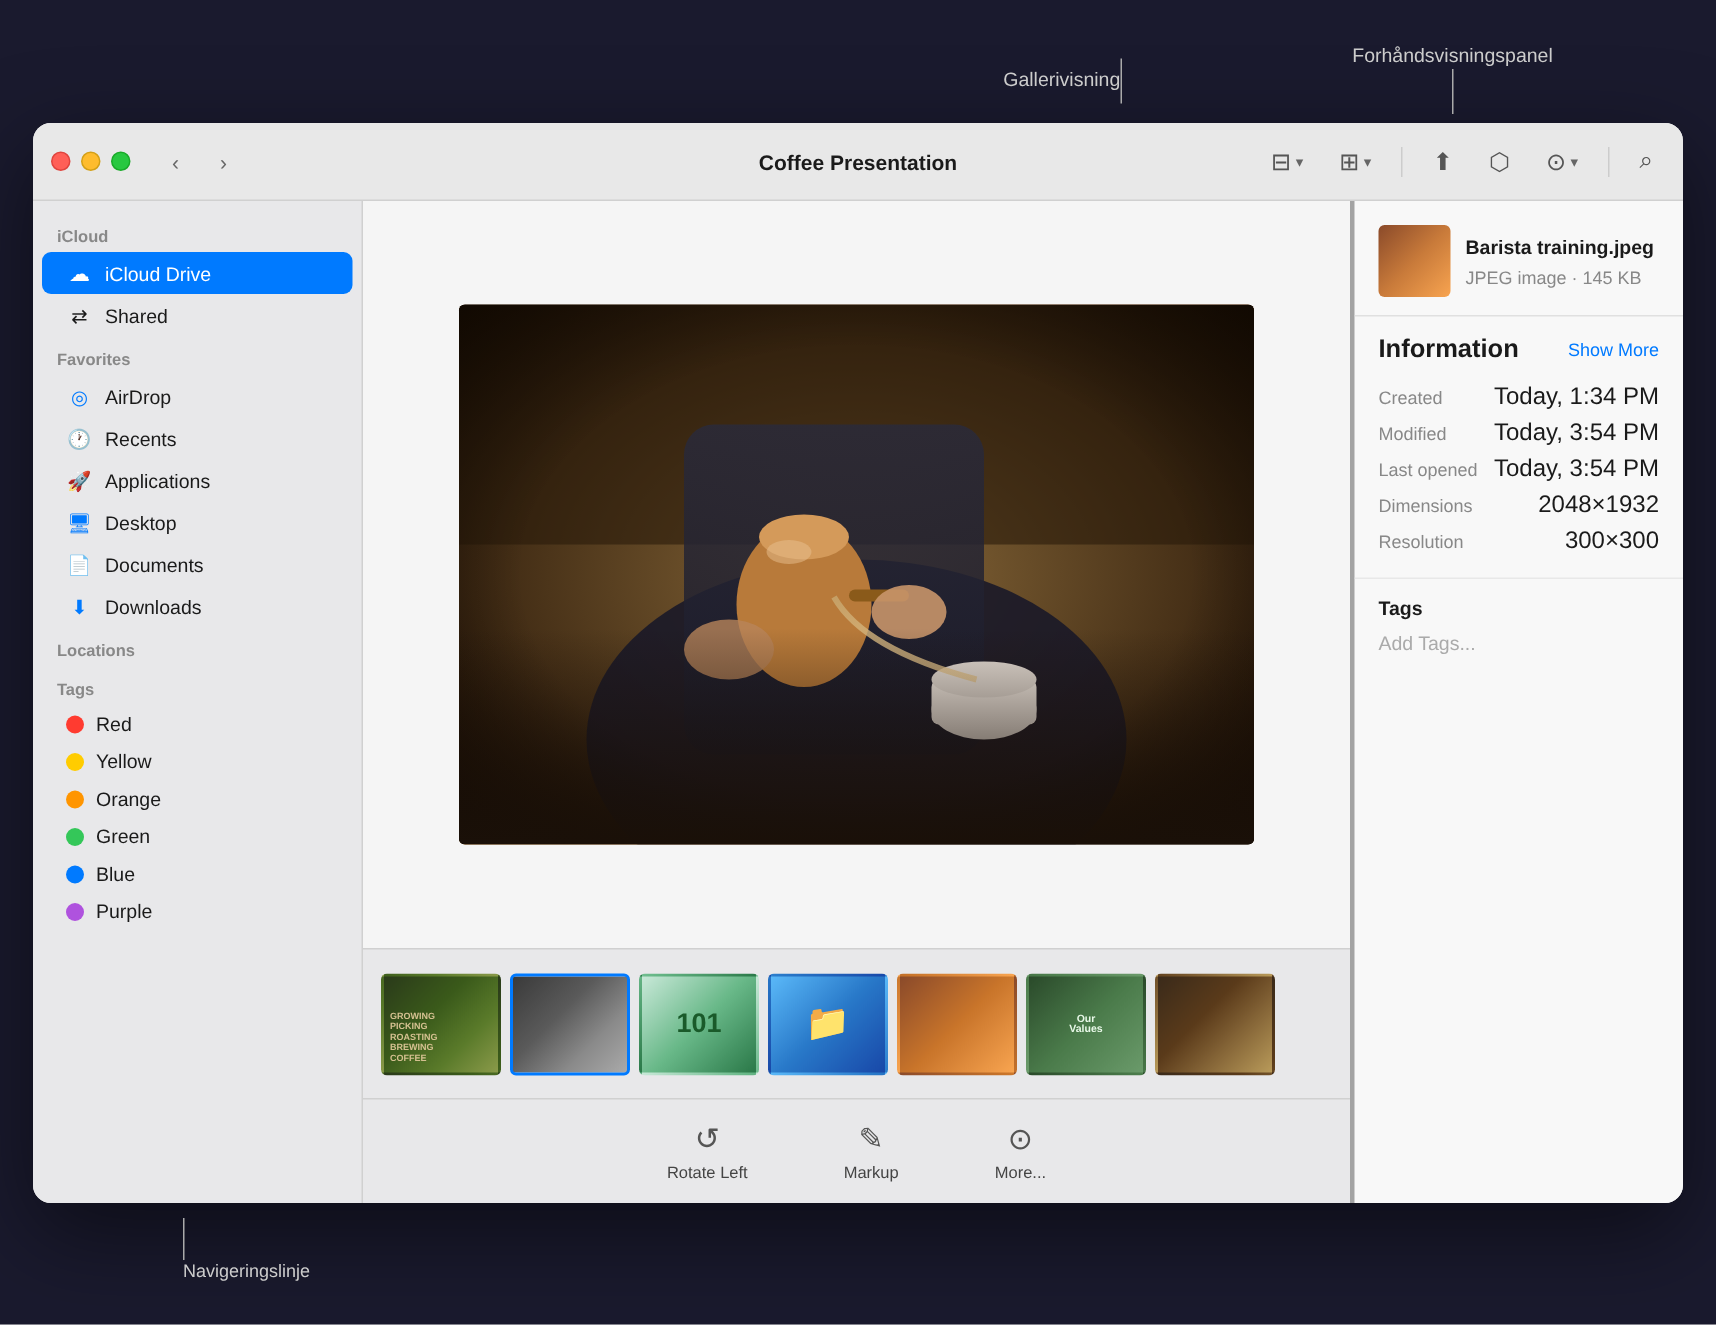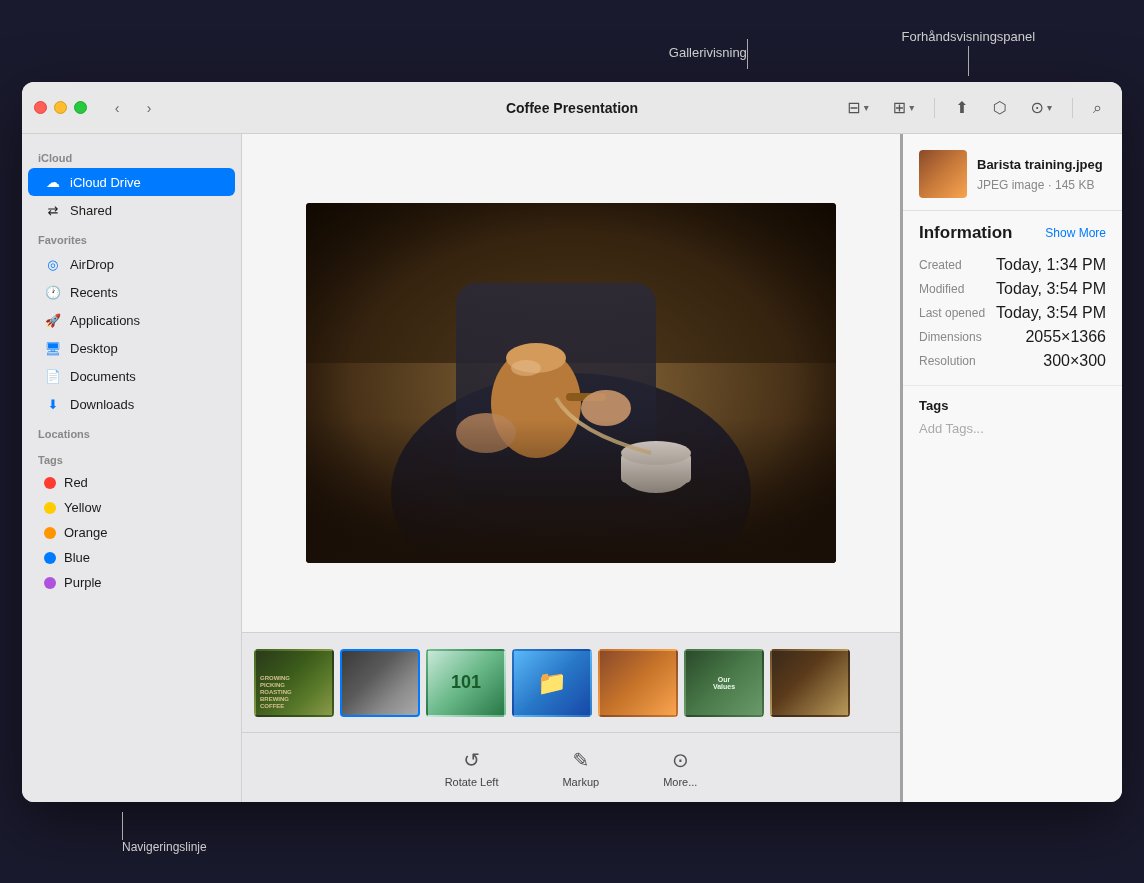--- a/index.html
+++ b/index.html
@@ -465,20 +465,24 @@
         </div>
         <div class="sidebar-item">
           <div class="tag-dot" style="background: #ffcc00;"></div>
           <span>Yellow</span>
         </div>
         <div class="sidebar-item">
           <div class="tag-dot" style="background: #ff9500;"></div>
           <span>Orange</span>
         </div>
         <div class="sidebar-item">
+          <div class="tag-dot" style="background: #34c759;"></div>
+          <span>Green</span>
+        </div>
+        <div class="sidebar-item">
           <div class="tag-dot" style="background: #007aff;"></div>
           <span>Blue</span>
         </div>
         <div class="sidebar-item">
           <div class="tag-dot" style="background: #af52de;"></div>
           <span>Purple</span>
         </div>
       </div>
 
       <div class="center-area">
@@ -590,21 +594,21 @@
           <div class="info-row">
             <span class="info-label">Modified</span>
             <span class="info-value">Today, 3:54 PM</span>
           </div>
           <div class="info-row">
             <span class="info-label">Last opened</span>
             <span class="info-value">Today, 3:54 PM</span>
           </div>
           <div class="info-row">
             <span class="info-label">Dimensions</span>
-            <span class="info-value">2055×1366</span>
+            <span class="info-value">2048×1932</span>
           </div>
           <div class="info-row">
             <span class="info-label">Resolution</span>
             <span class="info-value">300×300</span>
           </div>
         </div>
 
         <div class="tags-section">
           <div class="tags-title">Tags</div>
           <div class="add-tags">Add Tags...</div>

